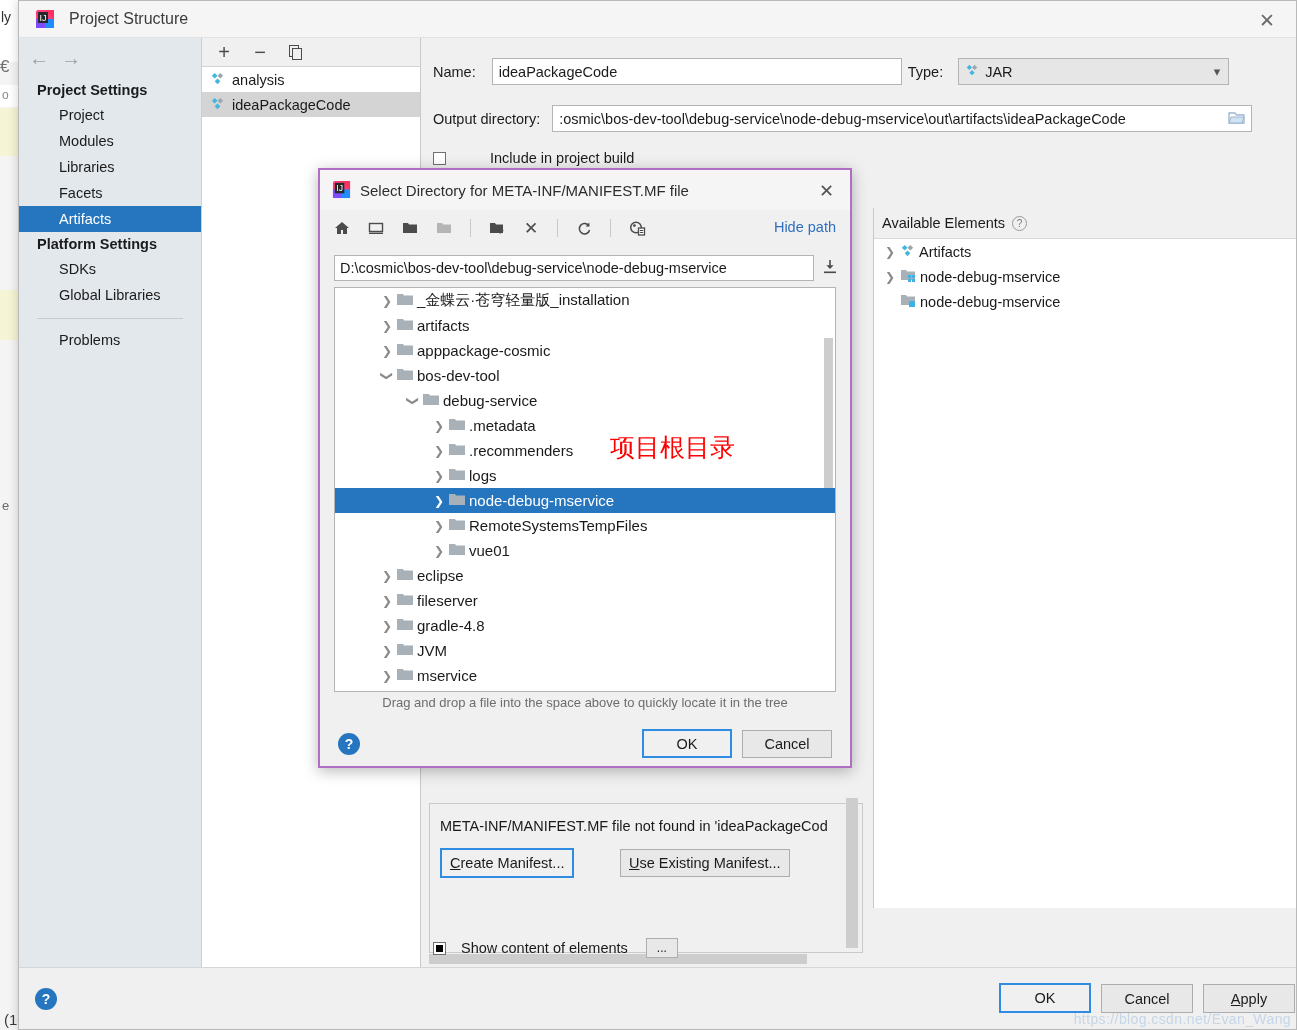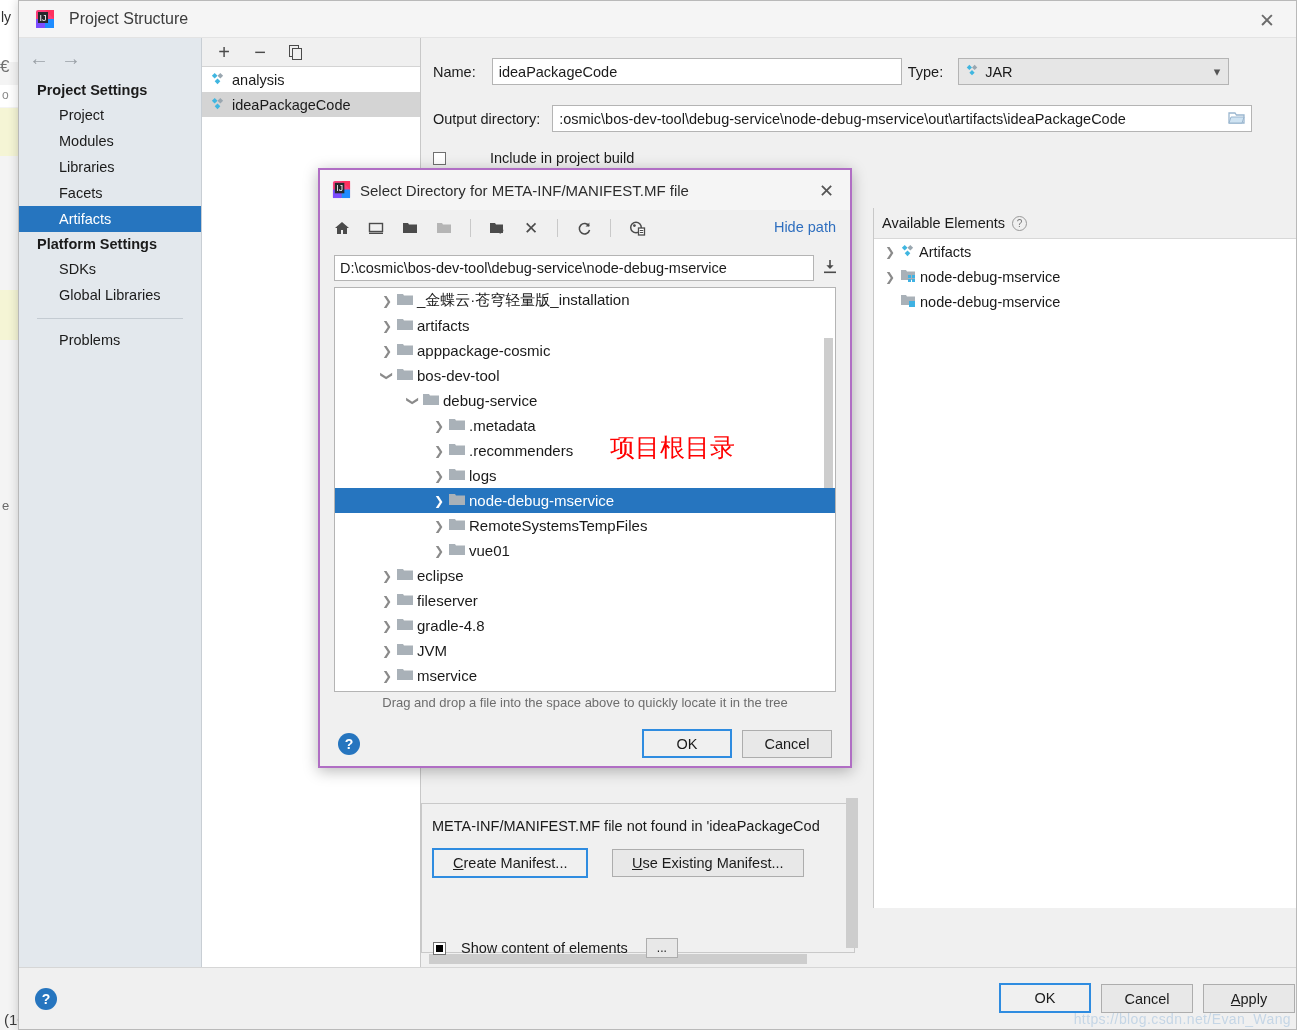--- a/index.html
+++ b/index.html
@@ -231,36 +231,36 @@
     height: 25px;
     font-size: 14.5px;
     padding-left: 6px;
     cursor: pointer;
   }
   .av-row .lbl { margin-left: 4px; }
 
   
   #manifest-panel {
     position: absolute;
-    left: 0; top: 765px;
+    left: 8px; top: 765px;
     width: 434px; height: 150px;
     background: #f0f0f0;
     border: 1px solid #c9c9c9;
     border-top: 1px solid #c9c9c9;
   }
   #manifest-msg {
     position: absolute; left: 10px; top: 14px;
     font-size: 14.5px; white-space: nowrap;
   }
   .btn {
     background: #e8e8e8;
     border: 1px solid #adadad;
     font-size: 14.5px;
     color: #1b1b1b;
-    padding: 5px 19px;
+    padding: 5px 8px;
     cursor: pointer;
     display: inline-flex;
     align-items: center; justify-content: center;
     white-space: nowrap;
   }
   .btn.default {
     border: 2px solid #2f8ce0;
     background: #f0f0f0;
   }
   .mnemonic { text-decoration: underline; }

